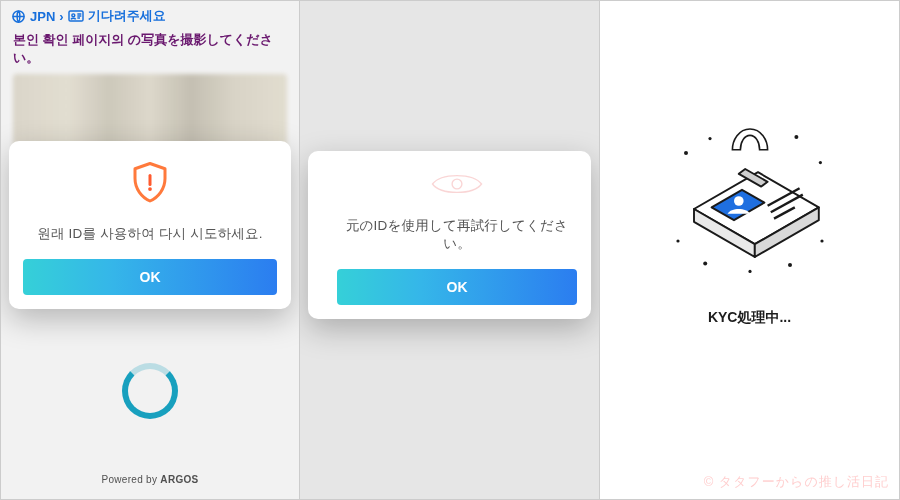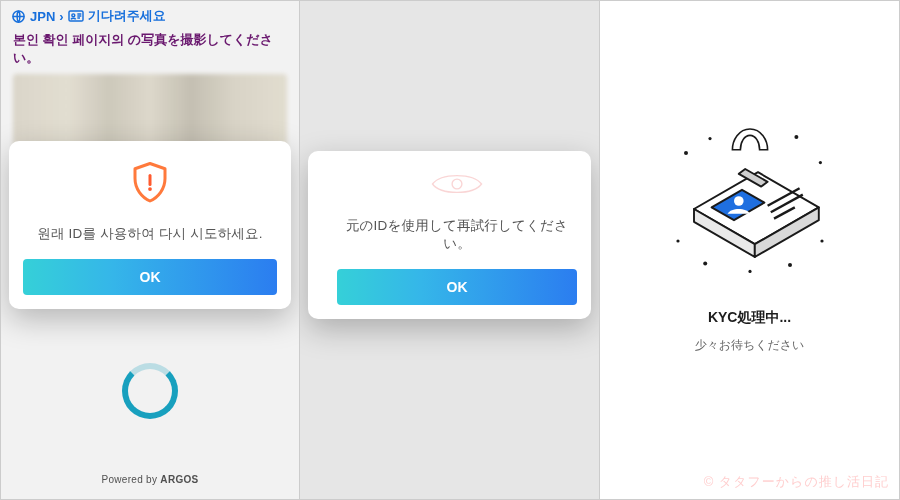--- a/index.html
+++ b/index.html
@@ -227,17 +227,16 @@
           <circle cx="96" cy="100" r="6" fill="#fff" stroke="none"></circle>
           <path d="M82 116c4-8 24-8 28 0" fill="#fff" stroke="none"></path>
 
           <path d="M132 106 L172 84" stroke-width="3"></path>
           <path d="M136 114 L176 92" stroke-width="3"></path>
           <path d="M140 122 L166 108" stroke-width="3"></path>
         </g>
       </svg>
     </span>
     <div class="p3-title">KYC処理中...</div>
-    <div class="p3-sub">少々お待ちください</div>
   </div>
 
   <div class="watermark">© タタフーからの推し活日記</div>
 </div>
 
 </body></html>

